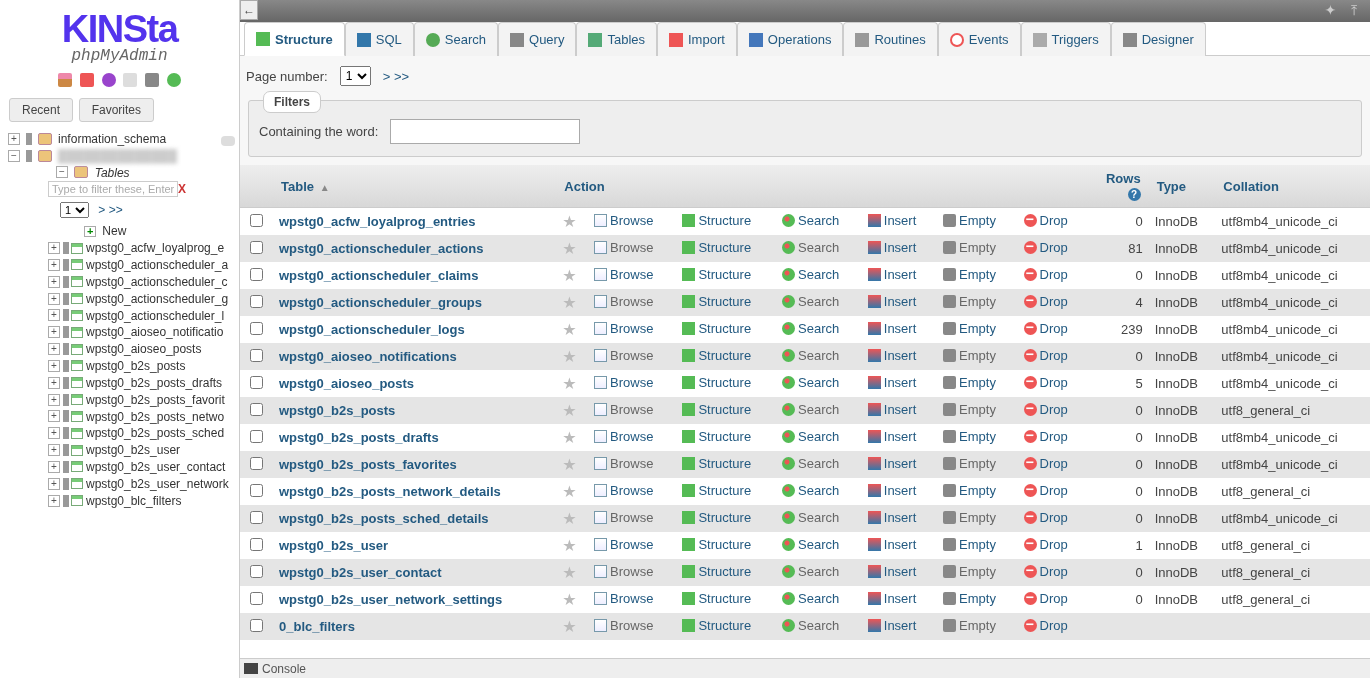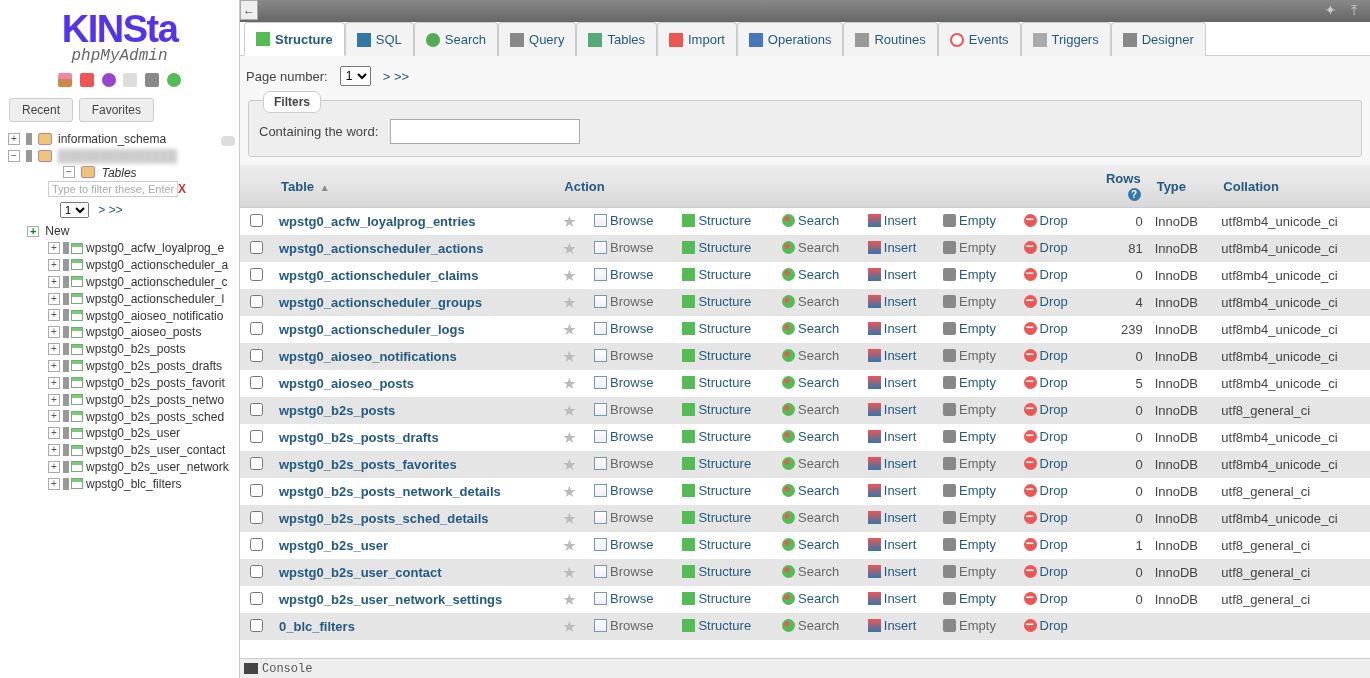--- a/index.html
+++ b/index.html
@@ -18,23 +18,23 @@
 .toolbar .help-icon { background: #94c; border-radius: 50%; }
 .toolbar .docs-icon { background: #ddd; }
 .toolbar .gear-icon { background: #888; }
 .toolbar .reload-icon { background: #5b5; border-radius: 50%; }
 .panel-group { padding: 4px 8px; }
 .panel-btn { display: inline-block; padding: 4px 12px; border: 1px solid #ccc; border-radius: 3px; background: #eee; color: #444; font-size: 12px; cursor: pointer; margin: 0 1px; }
 .hidebar { position: absolute; right: 4px; top: 136px; width: 14px; height: 10px; background: #ddd; border-radius: 4px; }
 .tree { flex: 1; overflow: auto; font-size: 12px; padding: 4px 0; }
 .tree-node { white-space: nowrap; padding: 1px 0 1px 8px; }
 .tree-node.depth1 { padding-left: 8px; }
-.tree-node.depth3 { padding-left: 15px; margin-left: 48px; }
+.tree-node.depth3 { padding-left: 56px; }
 .tree-node.depth4 { padding-left: 48px; }
-.tree-node.depth5 { padding-left: 27px; }
+.tree-node.depth5 { padding-left: 84px; }
 .tree-expand { display: inline-block; width: 12px; height: 12px; border: 1px solid #aaa; background: #fff; text-align: center; line-height: 10px; font-size: 10px; color: #555; margin-right: 3px; vertical-align: middle; cursor: pointer; }
 .tree-link-icon { display: inline-block; width: 6px; height: 12px; background: #999; margin-right: 2px; vertical-align: middle; }
 .tree-db-icon { display: inline-block; width: 14px; height: 12px; background: #ecc47a; border-radius: 2px; margin-right: 3px; vertical-align: middle; border: 1px solid #b89; }
 .tree-tbl-icon { display: inline-block; width: 12px; height: 11px; background: linear-gradient(#7c7 0 30%, #fff 30%); border: 1px solid #7a7; margin-right: 3px; vertical-align: middle; }
 .tree-new-icon { display: inline-block; width: 12px; height: 11px; background: #fff; border: 1px solid #aaa; margin-right: 3px; vertical-align: middle; position: relative; }
 .tree-new-icon::after { content: "+"; position: absolute; top: -2px; left: 2px; color: #080; font-size: 11px; font-weight: bold; }
 .tree-label { vertical-align: middle; color: #333; }
 .tree-label.italic { font-style: italic; }
 .filter-input { font-size: 11px; padding: 1px 3px; width: 130px; border: 1px solid #ccc; }
 .filter-input::placeholder { color: #aaa; }
@@ -97,21 +97,21 @@
 .mini.search { border: none; background: radial-gradient(circle at 5px 5px, #e55 2px, transparent 3px), #5b5; border-radius: 50%; }
 .mini.insert { border: none; background: linear-gradient(#e55, #37a); }
 .mini.empty { border: none; background: #888; border-radius: 2px; }
 .mini.drop { border: none; background: #e55; border-radius: 50%; position: relative; }
 .mini.drop::after { content: "−"; color: #fff; position: absolute; top: -3px; left: 2px; font-weight: bold; font-size: 14px; }
 .sort-icon { font-size: 10px; color: #888; margin-left: 2px; }
 .rows-help { display: inline-block; width: 13px; height: 13px; background: #37a; border-radius: 50%; color: #fff; text-align: center; line-height: 13px; font-size: 10px; margin-left: 2px; }
 
 .console-bar { position: absolute; bottom: 0; left: 0; right: 0; height: 20px; background: #eee; border-top: 1px solid #ccc; display: flex; align-items: center; gap: 4px; padding: 0 4px; }
 .console-bar .cicon { width: 14px; height: 11px; background: #444; }
-.console-bar .clabel { font-size: 12px; color: #555; font-family: Liberation Mono, monospace; }
+.console-bar .clabel { font-size: 12px; color: #555; }
 .console-bar .partial { margin-left: 16px; color: #235a81; font-weight: bold; }
 </style>
 </head>
 <body>
 
 <div class="container">
   <aside class="sidebar">
     <div class="logo-area">
       <div class="brand">KINSta</div>
       <div class="pma">phpMyAdmin</div>
@@ -156,20 +156,21 @@
         <span class="arrows">&gt; &gt;&gt;</span>
       </div>
       <div class="tree-node depth5">
         <span class="tree-new-icon"></span>
         <span class="tree-label">New</span>
       </div>
       <div id="tree-tables">
           <div class="tree-node depth4"><span class="tree-expand">+</span><span class="tree-link-icon"></span><span class="tree-tbl-icon"></span><span class="tree-label">wpstg0_acfw_loyalprog_e</span></div>
           <div class="tree-node depth4"><span class="tree-expand">+</span><span class="tree-link-icon"></span><span class="tree-tbl-icon"></span><span class="tree-label">wpstg0_actionscheduler_a</span></div>
           <div class="tree-node depth4"><span class="tree-expand">+</span><span class="tree-link-icon"></span><span class="tree-tbl-icon"></span><span class="tree-label">wpstg0_actionscheduler_c</span></div>
+          <div class="tree-node depth4"><span class="tree-expand">+</span><span class="tree-link-icon"></span><span class="tree-tbl-icon"></span><span class="tree-label">wpstg0_actionscheduler_g</span></div>
           <div class="tree-node depth4"><span class="tree-expand">+</span><span class="tree-link-icon"></span><span class="tree-tbl-icon"></span><span class="tree-label">wpstg0_actionscheduler_l</span></div>
           <div class="tree-node depth4"><span class="tree-expand">+</span><span class="tree-link-icon"></span><span class="tree-tbl-icon"></span><span class="tree-label">wpstg0_aioseo_notificatio</span></div>
           <div class="tree-node depth4"><span class="tree-expand">+</span><span class="tree-link-icon"></span><span class="tree-tbl-icon"></span><span class="tree-label">wpstg0_aioseo_posts</span></div>
           <div class="tree-node depth4"><span class="tree-expand">+</span><span class="tree-link-icon"></span><span class="tree-tbl-icon"></span><span class="tree-label">wpstg0_b2s_posts</span></div>
           <div class="tree-node depth4"><span class="tree-expand">+</span><span class="tree-link-icon"></span><span class="tree-tbl-icon"></span><span class="tree-label">wpstg0_b2s_posts_drafts</span></div>
           <div class="tree-node depth4"><span class="tree-expand">+</span><span class="tree-link-icon"></span><span class="tree-tbl-icon"></span><span class="tree-label">wpstg0_b2s_posts_favorit</span></div>
           <div class="tree-node depth4"><span class="tree-expand">+</span><span class="tree-link-icon"></span><span class="tree-tbl-icon"></span><span class="tree-label">wpstg0_b2s_posts_netwo</span></div>
           <div class="tree-node depth4"><span class="tree-expand">+</span><span class="tree-link-icon"></span><span class="tree-tbl-icon"></span><span class="tree-label">wpstg0_b2s_posts_sched</span></div>
           <div class="tree-node depth4"><span class="tree-expand">+</span><span class="tree-link-icon"></span><span class="tree-tbl-icon"></span><span class="tree-label">wpstg0_b2s_user</span></div>
           <div class="tree-node depth4"><span class="tree-expand">+</span><span class="tree-link-icon"></span><span class="tree-tbl-icon"></span><span class="tree-label">wpstg0_b2s_user_contact</span></div>

